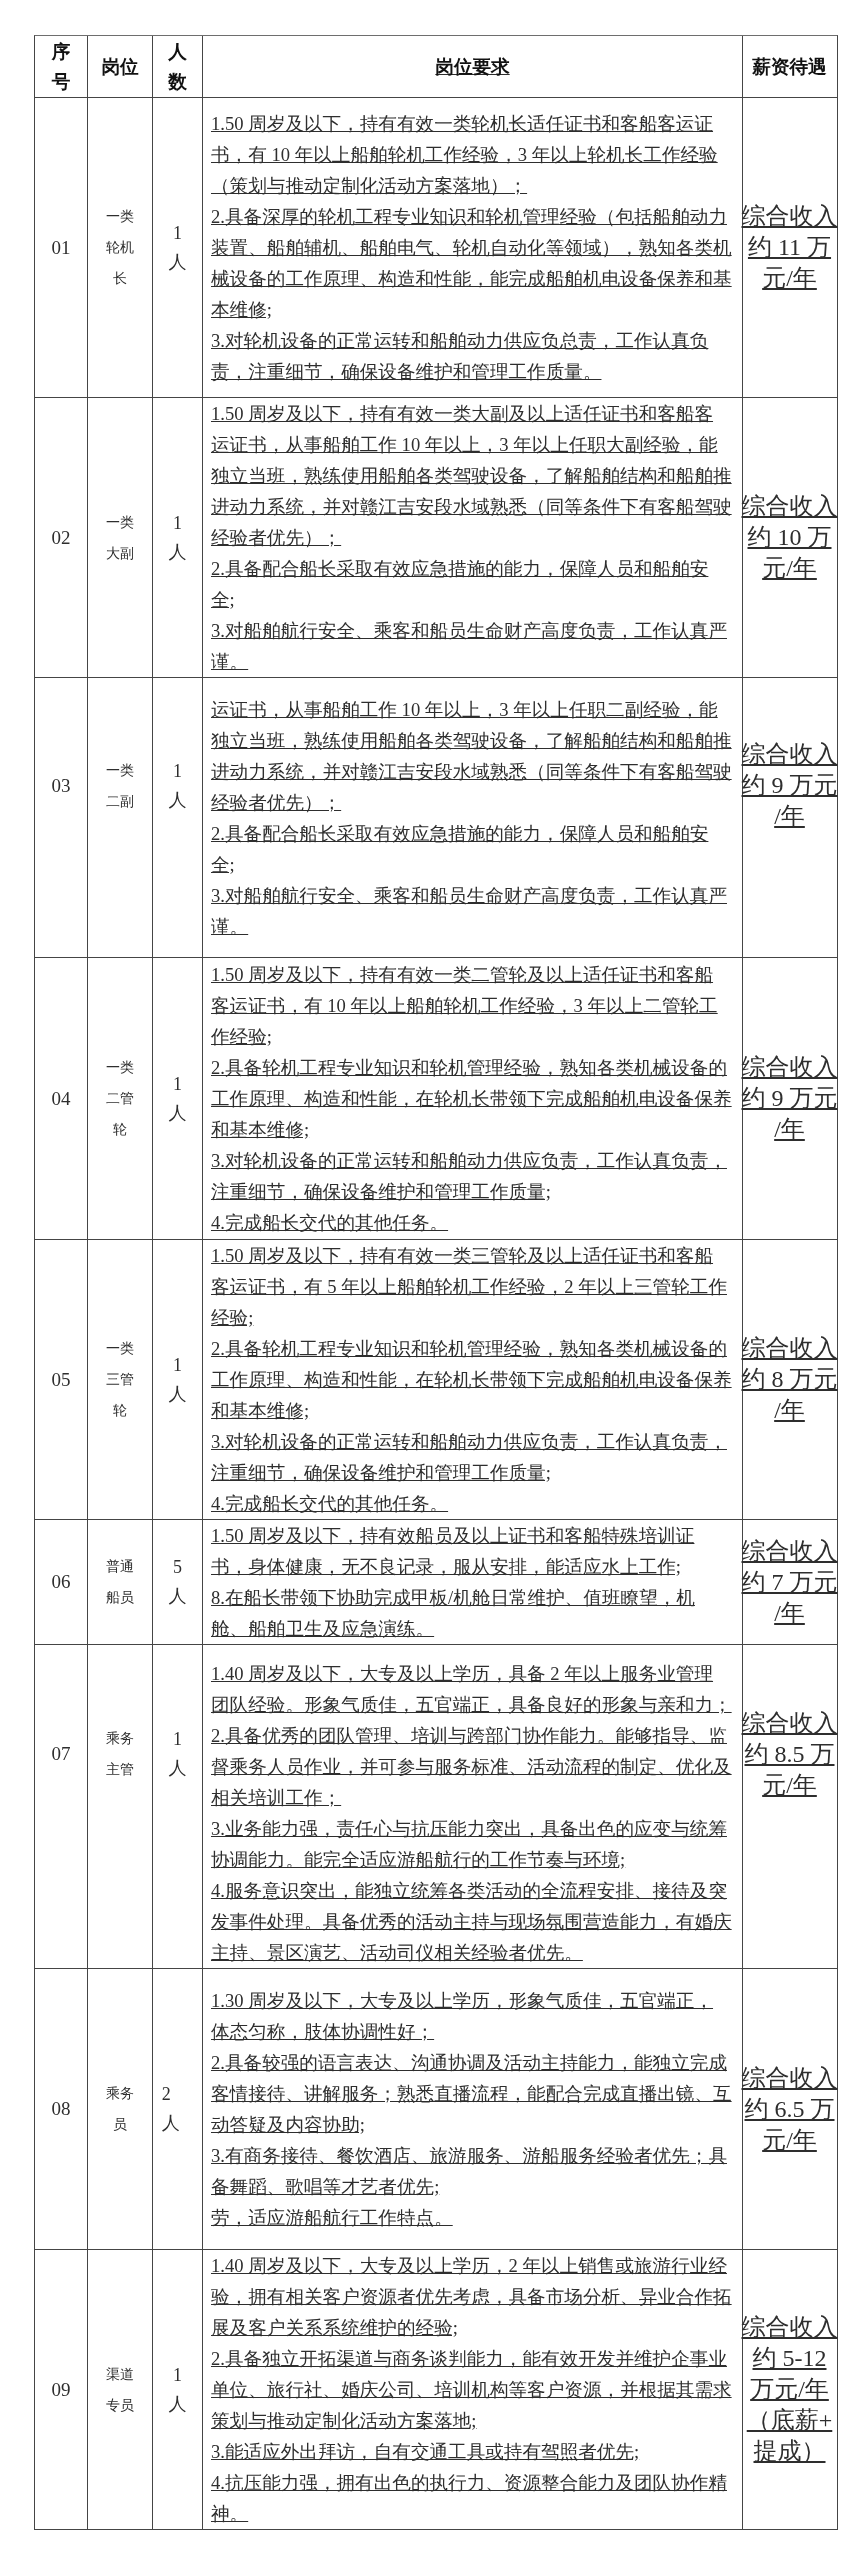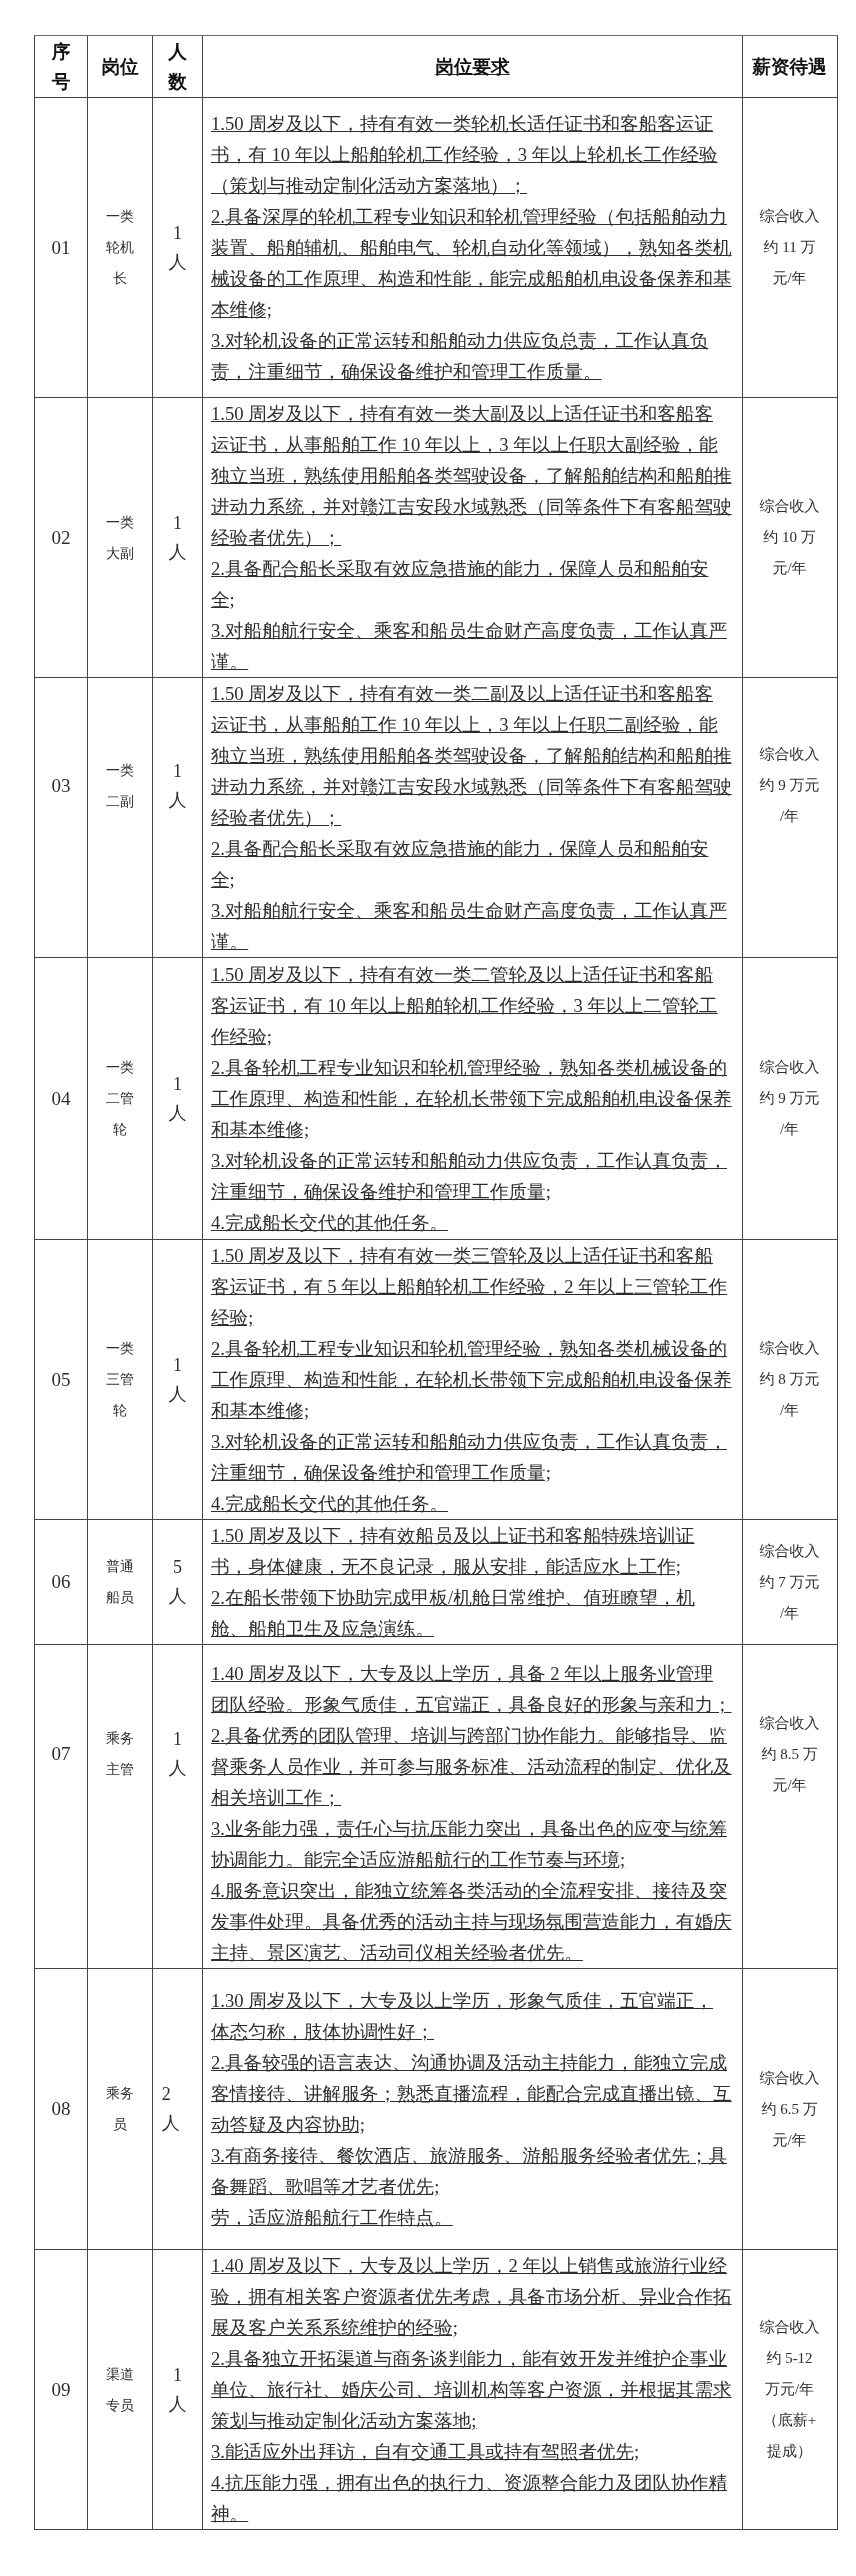--- a/index.html
+++ b/index.html
@@ -21,21 +21,21 @@
     box-sizing:border-box; border-left:1.6px solid #454545; min-width:0;
   }
   .c1 { border-left:none; }
   .c4 { align-items:flex-start; padding-left:8px;text-decoration:underline; }
   .ln { display:block; white-space:nowrap; }
   .hl { font-size:18.6px; line-height:30px; font-weight:700; color:#111111; }
   .serial { font-size:19px; line-height:24px; }
   .pos { font-size:14px; line-height:31px; }
   .cnt { font-size:18px; line-height:29px; }
   .req { font-size:18.6px; line-height:31px; }
-  .sal { font-size:15px; line-height:31px; }
+  .sal { font-size:24px; line-height:31px;text-decoration:underline; }
 </style>
 </head>
 <body>
 
 <div class="tbl">
 
   <div class="row hdr" style="height:61px">
     <div class="cell c1">
       <span class="ln hl">序</span>
       <span class="ln hl">号</span>
@@ -122,21 +122,20 @@
     </div>
     <div class="cell c2" style="padding-bottom:64px">
       <span class="ln pos">一类</span>
       <span class="ln pos">二副</span>
     </div>
     <div class="cell c3" style="padding-bottom:64px">
       <span class="ln cnt">1</span>
       <span class="ln cnt">人</span>
     </div>
     <div class="cell c4">
-      <span class="ln req">1.50 周岁及以下，持有有效一类二副及以上适任证书和客船客</span>
       <span class="ln req">运证书，从事船舶工作 10 年以上，3 年以上任职二副经验，能</span>
       <span class="ln req">独立当班，熟练使用船舶各类驾驶设备，了解船舶结构和船舶推</span>
       <span class="ln req">进动力系统，并对赣江吉安段水域熟悉（同等条件下有客船驾驶</span>
       <span class="ln req">经验者优先）；</span>
       <span class="ln req">2.具备配合船长采取有效应急措施的能力，保障人员和船舶安</span>
       <span class="ln req">全;</span>
       <span class="ln req">3.对船舶航行安全、乘客和船员生命财产高度负责，工作认真严</span>
       <span class="ln req">谨。</span>
     </div>
     <div class="cell c5" style="padding-bottom:64px">
@@ -216,21 +215,21 @@
       <span class="ln pos">普通</span>
       <span class="ln pos">船员</span>
     </div>
     <div class="cell c3">
       <span class="ln cnt">5</span>
       <span class="ln cnt">人</span>
     </div>
     <div class="cell c4">
       <span class="ln req" style="line-height:31px">1.50 周岁及以下，持有效船员及以上证书和客船特殊培训证</span>
       <span class="ln req" style="line-height:31px">书，身体健康，无不良记录，服从安排，能适应水上工作;</span>
-      <span class="ln req" style="line-height:31px">2.在船长带领下协助完成甲板/机舱日常维护、值班瞭望，机</span>
+      <span class="ln req" style="line-height:31px">8.在船长带领下协助完成甲板/机舱日常维护、值班瞭望，机</span>
       <span class="ln req" style="line-height:31px">舱、船舶卫生及应急演练。</span>
     </div>
     <div class="cell c5">
       <span class="ln sal">综合收入</span>
       <span class="ln sal">约 7 万元</span>
       <span class="ln sal">/年</span>
     </div>
   </div>
 
   <div class="row" style="height:324px">

